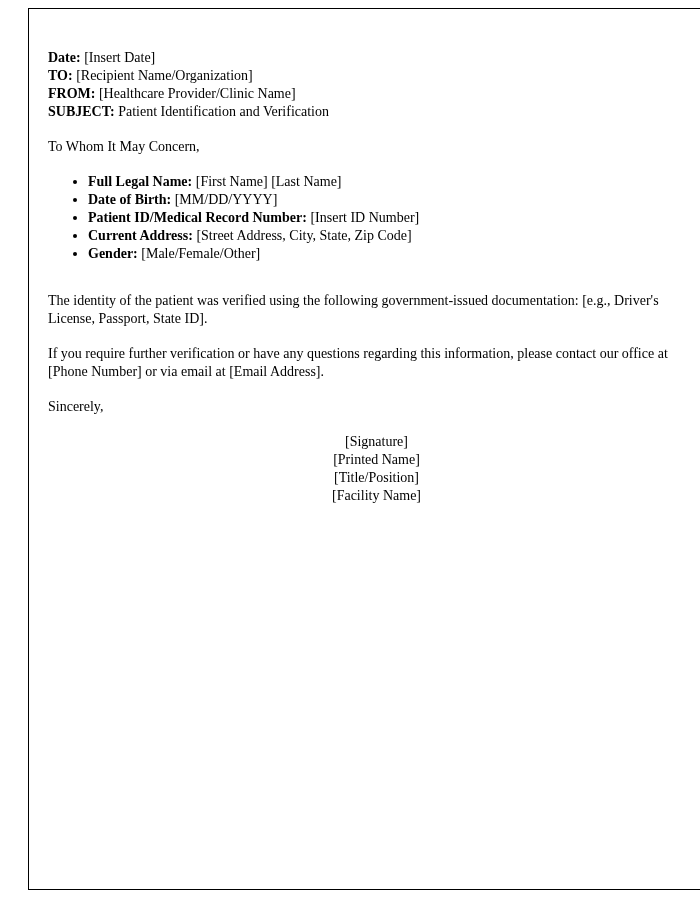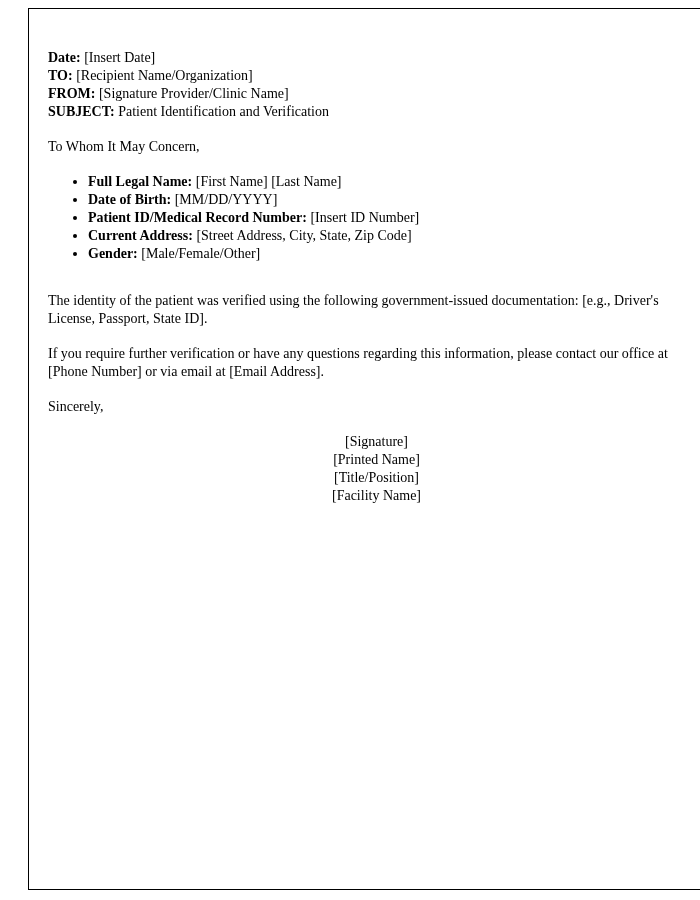--- a/index.html
+++ b/index.html
@@ -51,21 +51,21 @@
 </head>
 <body>
 
 <div class="page">
   <div class="doc">
 
     <p class="para line"><span class="b">Date:</span><span> [Insert Date]</span></p>
 
     <div class="para">
       <p class="line"><span class="b">TO:</span><span> [Recipient Name/Organization]</span></p>
-      <p class="line"><span class="b">FROM:</span><span> [Signature Provider/Clinic Name]</span></p>
+      <p class="line"><span class="b">FROM:</span><span> [Healthcare Provider/Clinic Name]</span></p>
       <p class="line"><span class="b">SUBJECT:</span><span> Patient Identification and Verification</span></p>
     </div>
 
     <p class="para">To Whom It May Concern,</p>
 
 
     <ul class="fields">
       <li><span class="b">Full Legal Name:</span><span> [First Name] [Last Name]</span></li>
       <li><span class="b">Date of Birth:</span><span> [MM/DD/YYYY]</span></li>
       <li><span class="b">Patient ID/Medical Record Number:</span><span> [Insert ID Number]</span></li>

